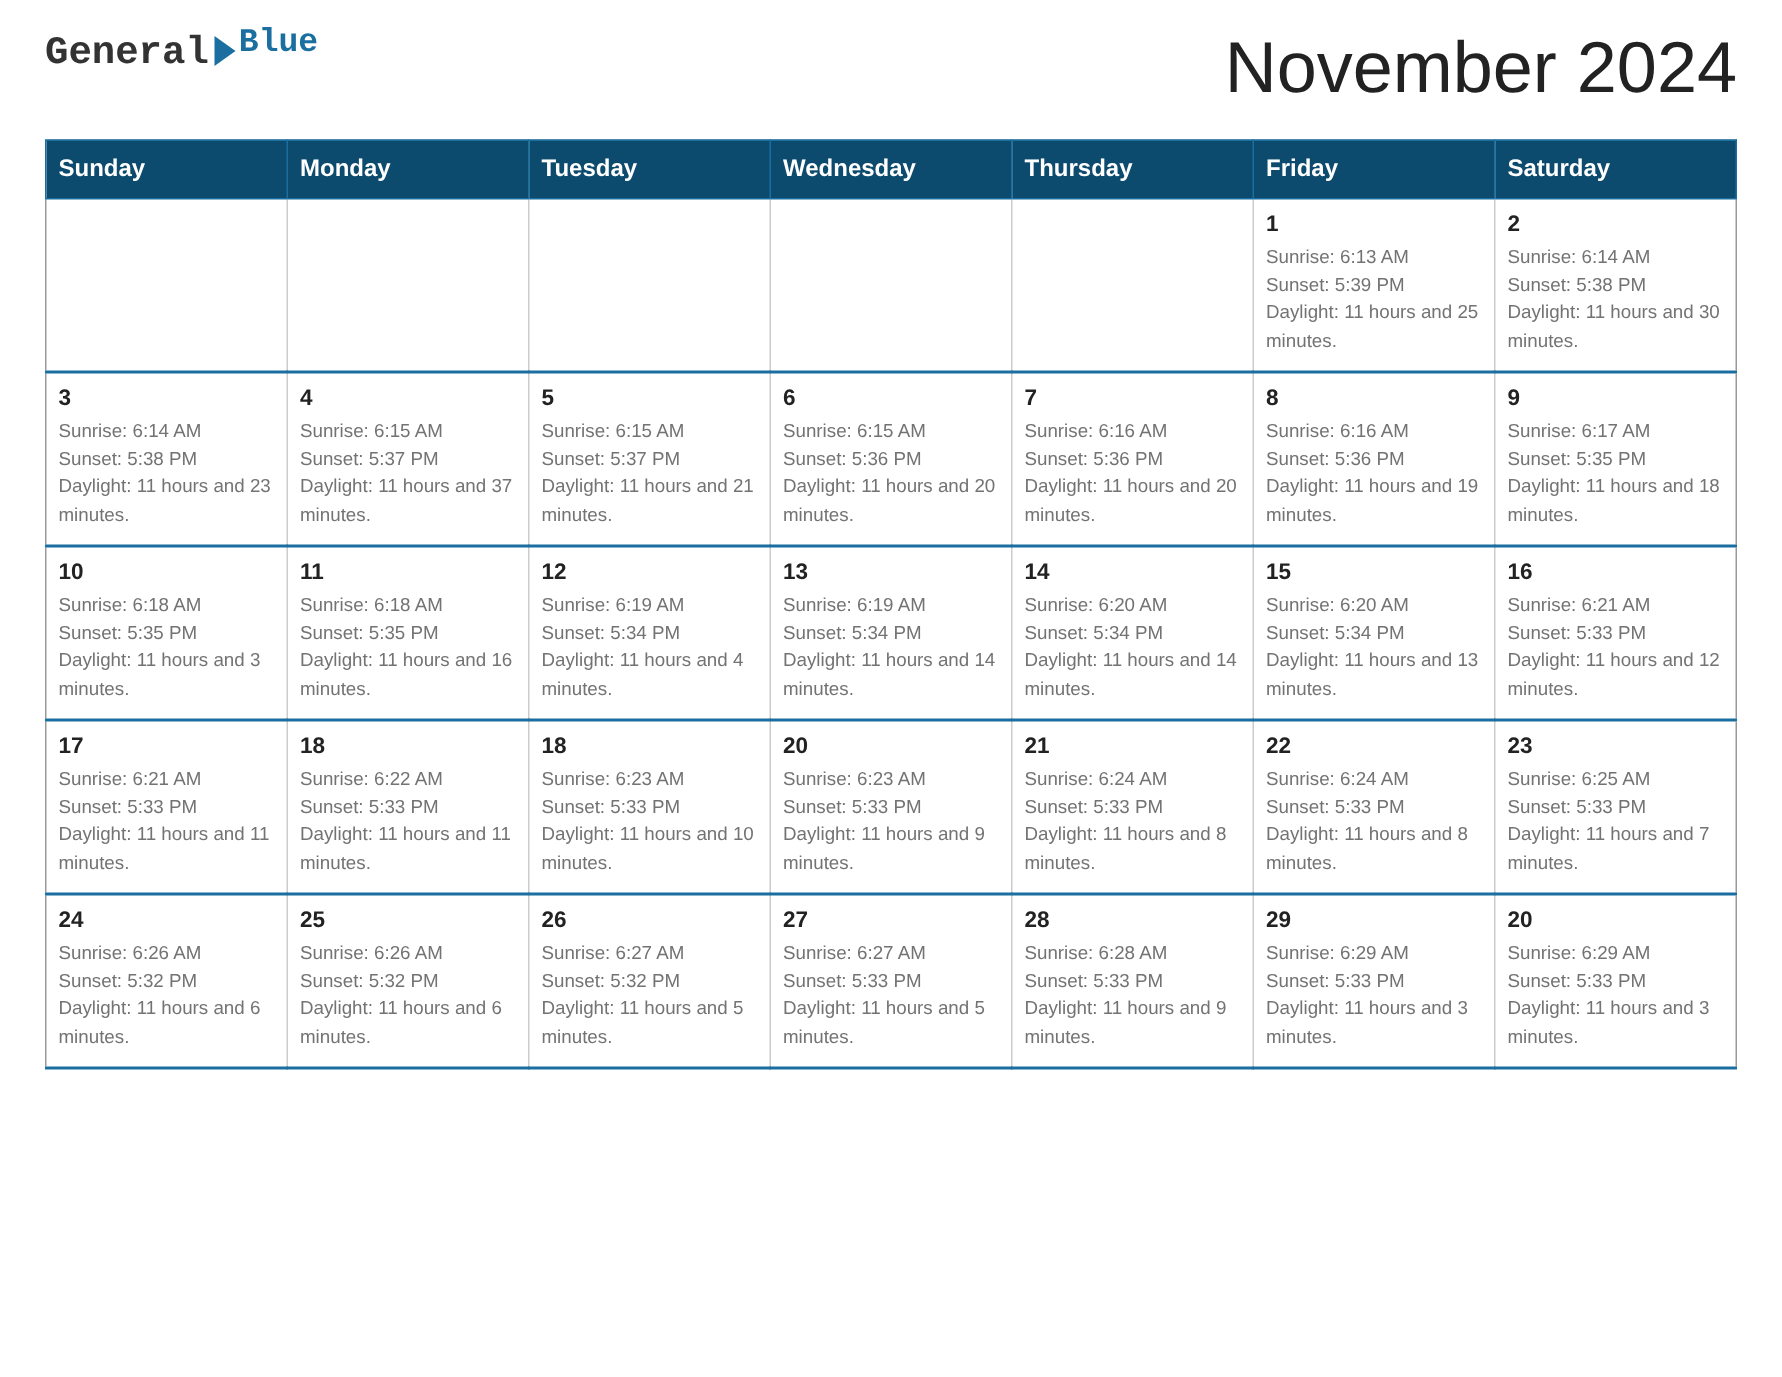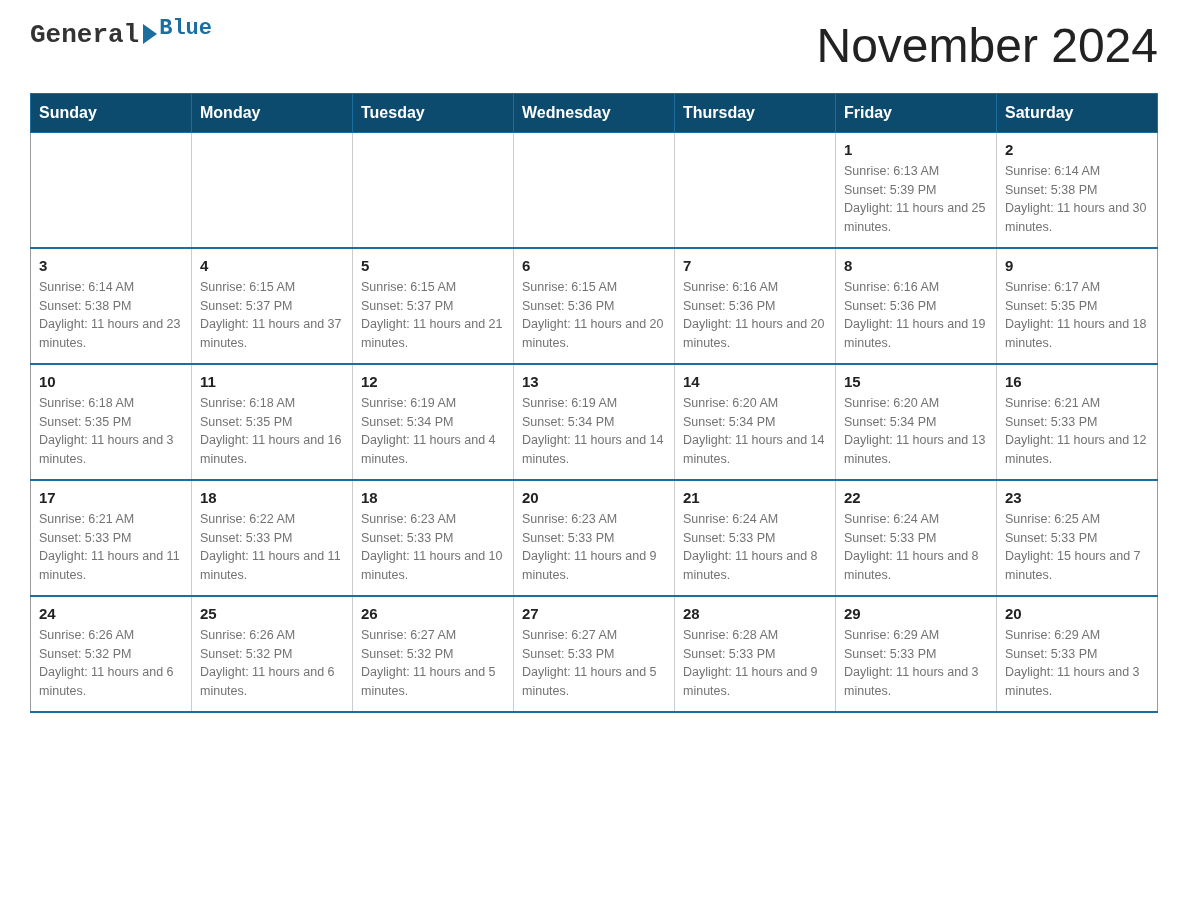--- a/index.html
+++ b/index.html
@@ -228,21 +228,21 @@
         <td>
           <div class="day-num">21</div>
           <div class="day-info"><span>Sunrise: 6:24 AM</span><br><span>Sunset: 5:33 PM</span><br><span>Daylight: 11 hours and 8 minutes.</span></div>
         </td>
         <td>
           <div class="day-num">22</div>
           <div class="day-info"><span>Sunrise: 6:24 AM</span><br><span>Sunset: 5:33 PM</span><br><span>Daylight: 11 hours and 8 minutes.</span></div>
         </td>
         <td>
           <div class="day-num">23</div>
-          <div class="day-info"><span>Sunrise: 6:25 AM</span><br><span>Sunset: 5:33 PM</span><br><span>Daylight: 15 hours and 7 minutes.</span></div>
+          <div class="day-info"><span>Sunrise: 6:25 AM</span><br><span>Sunset: 5:33 PM</span><br><span>Daylight: 11 hours and 7 minutes.</span></div>
         </td>
       </tr>
       <tr>
         <td>
           <div class="day-num">24</div>
           <div class="day-info"><span>Sunrise: 6:26 AM</span><br><span>Sunset: 5:32 PM</span><br><span>Daylight: 11 hours and 6 minutes.</span></div>
         </td>
         <td>
           <div class="day-num">25</div>
           <div class="day-info"><span>Sunrise: 6:26 AM</span><br><span>Sunset: 5:32 PM</span><br><span>Daylight: 11 hours and 6 minutes.</span></div>

